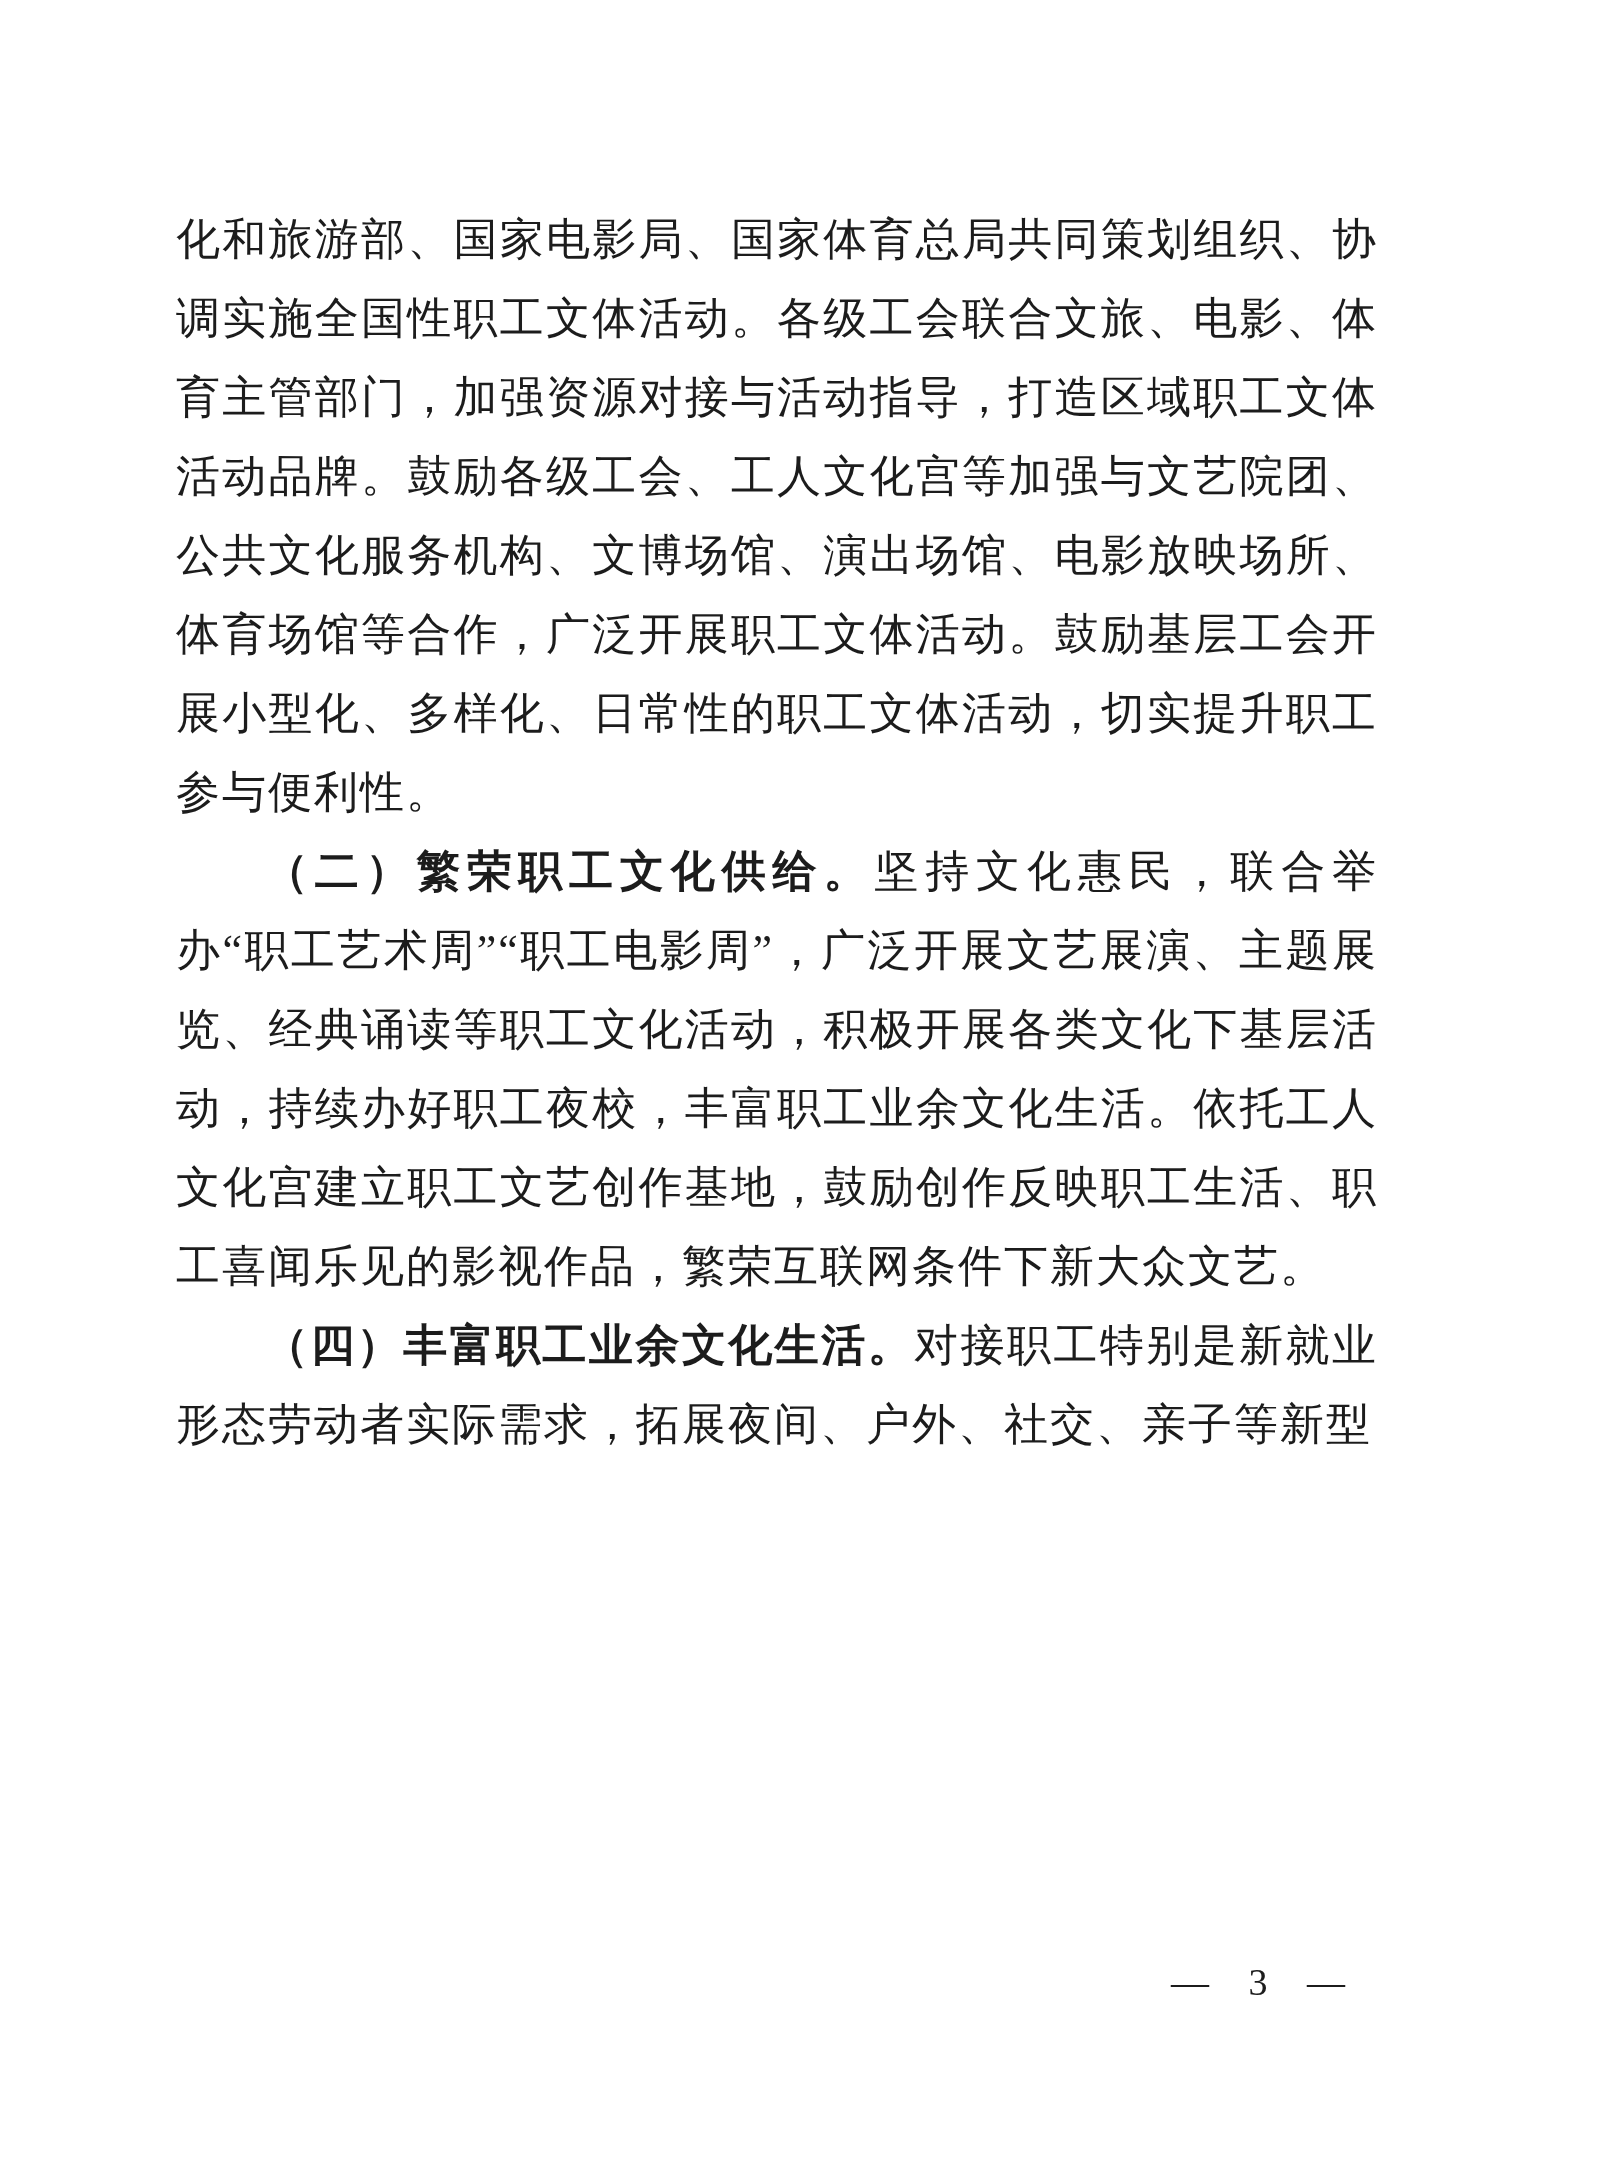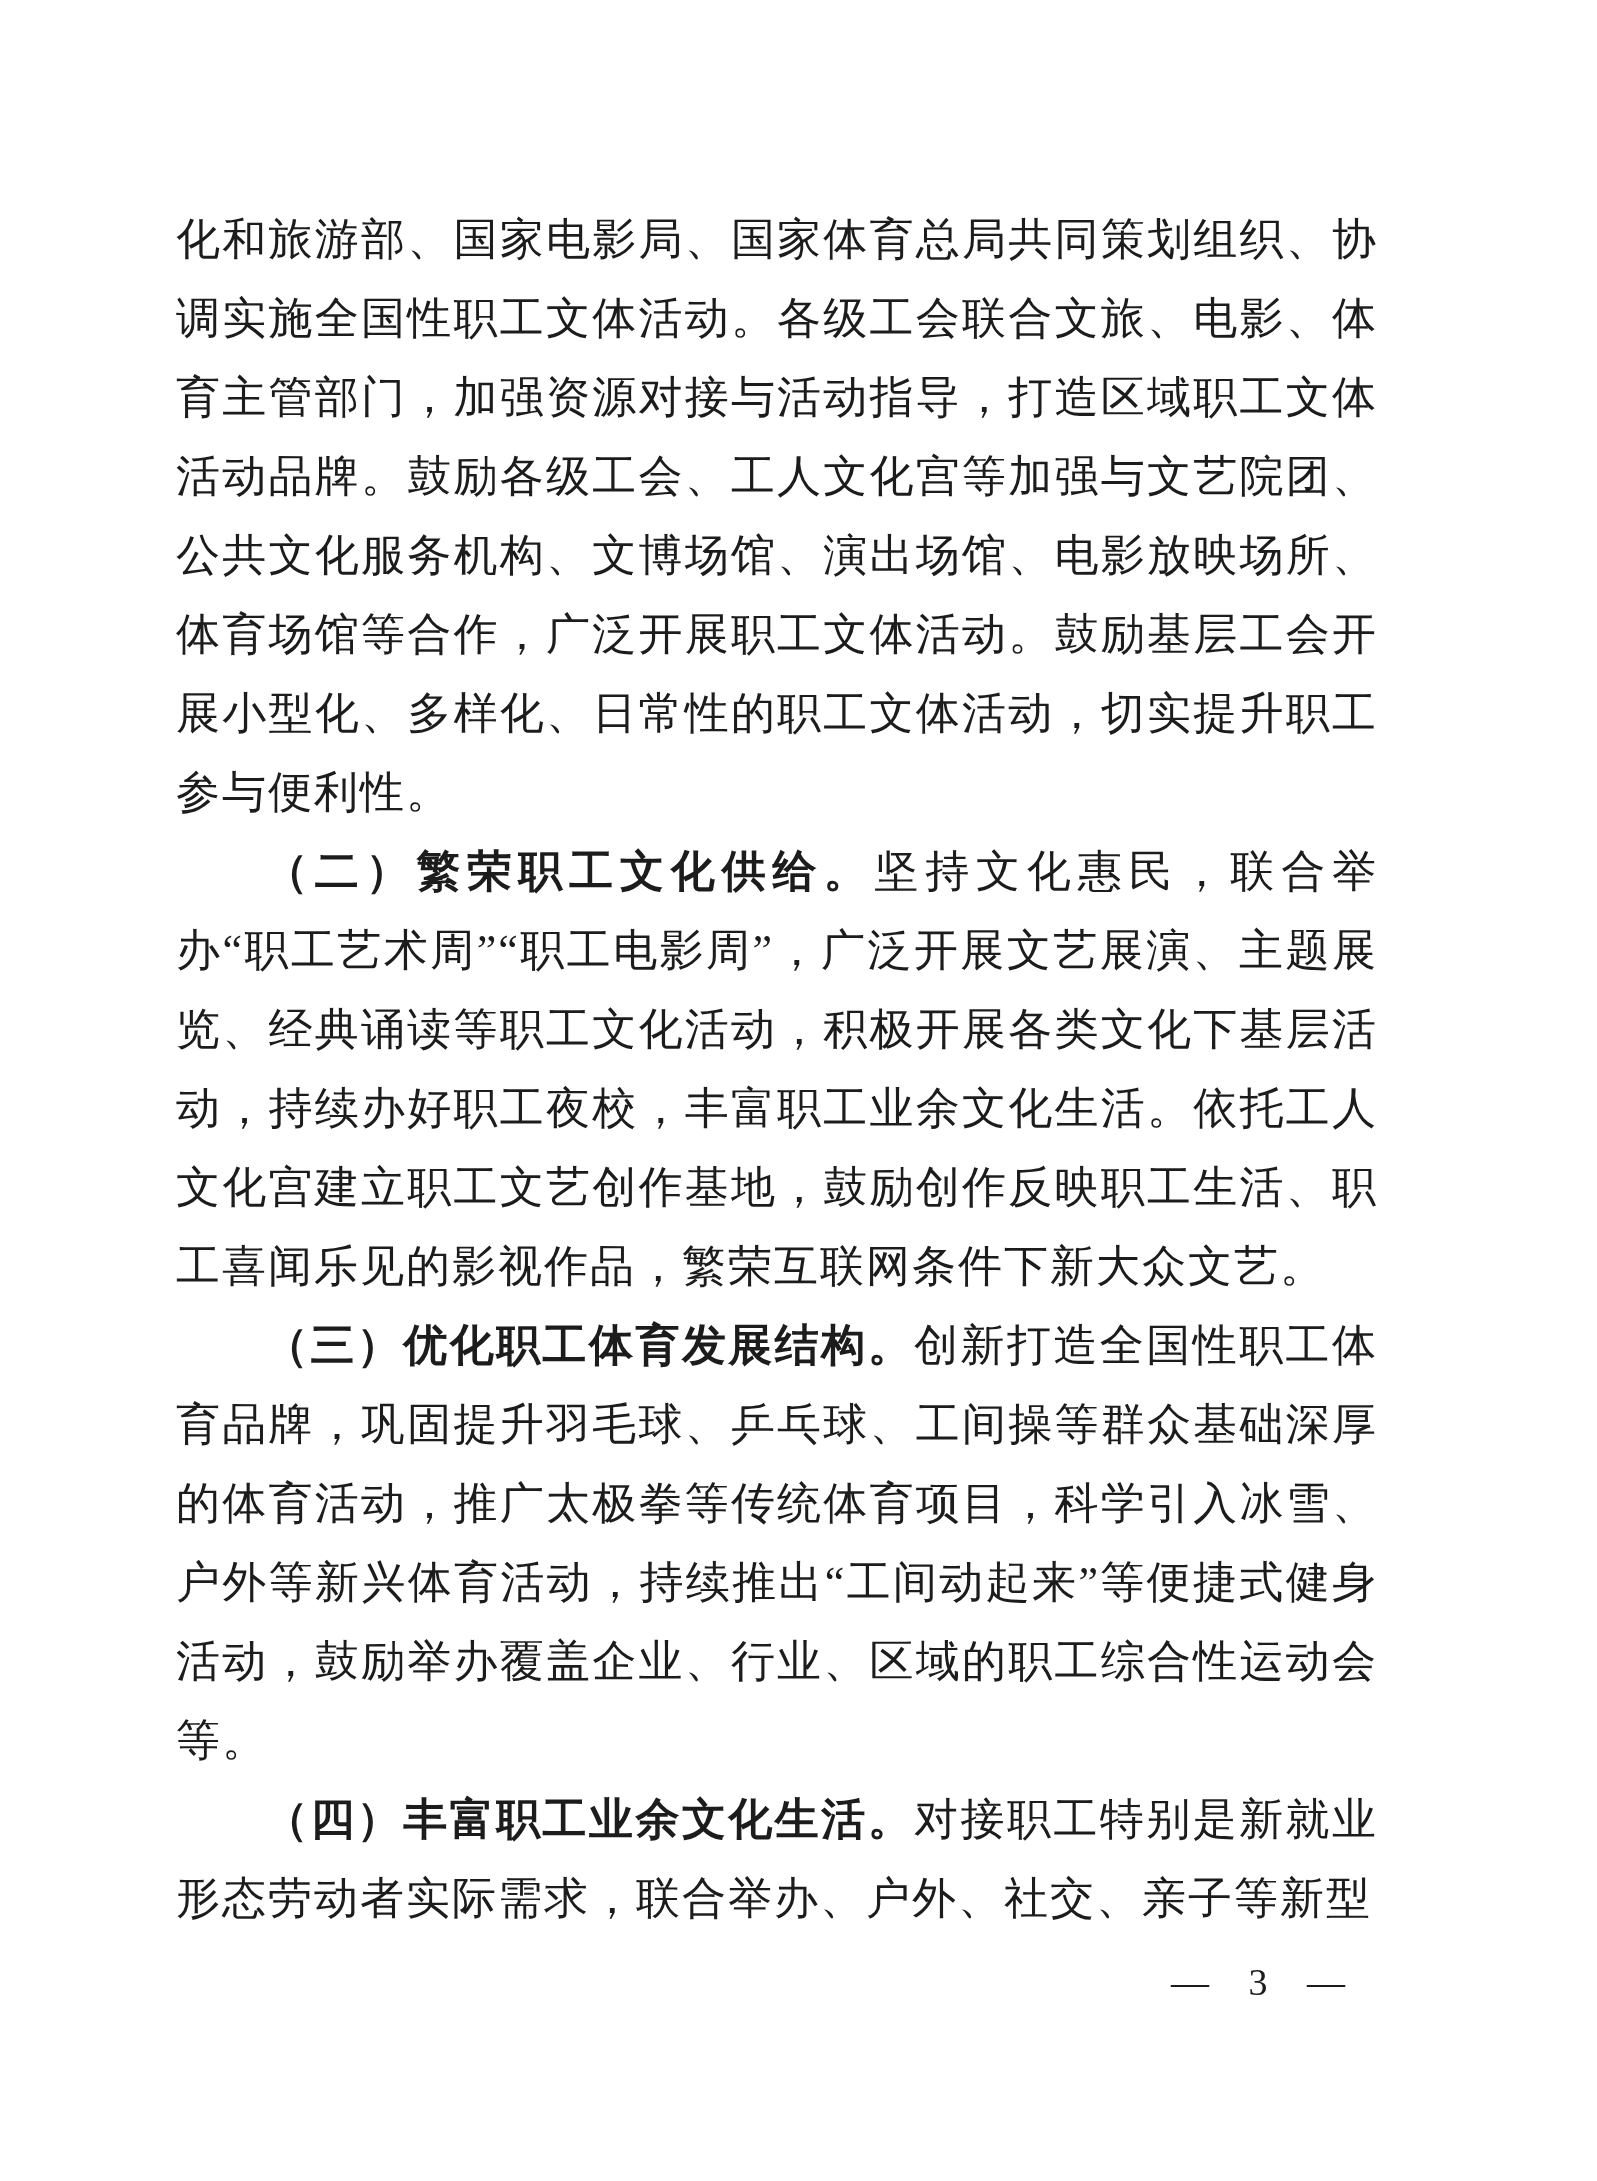--- a/index.html
+++ b/index.html
@@ -54,17 +54,16 @@
     white-space: nowrap;
   }
 </style>
 </head>
 <body>
 
 <div class="page">
   <div class="text-block">
       <p class="para"><span class="seg">化和旅游部、国家电影局、国家体育总局共同策划组织、协调实施全国性职工文体活动。各级工会联合文旅、电影、体育主管部门，加强资源对接与活动指导，打造区域职工文体活动品牌。鼓励各级工会、工人文化宫等加强与文艺院团、公共文化服务机构、文博场馆、演出场馆、电影放映场所、体育场馆等合作，广泛开展职工文体活动。鼓励基层工会开展小型化、多样化、日常性的职工文体活动，切实提升职工参与便利性。</span></p>
       <p class="para indent"><span class="seg bold">（二）繁荣职工文化供给。</span><span class="seg">坚持文化惠民，联合举办“职工艺术周”“职工电影周”，广泛开展文艺展演、主题展览、经典诵读等职工文化活动，积极开展各类文化下基层活动，持续办好职工夜校，丰富职工业余文化生活。依托工人文化宫建立职工文艺创作基地，鼓励创作反映职工生活、职工喜闻乐见的影视作品，繁荣互联网条件下新大众文艺。</span></p>
-      <p class="para indent"><span class="seg bold">（三）优化职工体育发展结构。</span><span class="seg">创新打造全国性职工体育品牌，巩固提升羽毛球、乒乓球、工间操等群众基础深厚的体育活动，推广太极拳等传统体育项目，科学引入冰雪、户外等新兴体育活动，持续推出“工间动起来”等便捷式健身活动，鼓励举办覆盖企业、行业、区域的职工综合性运动会等。</span></p>
-      <p class="para indent"><span class="seg bold">（四）丰富职工业余文化生活。</span><span class="seg">对接职工特别是新就业形态劳动者实际需求，联合举办、户外、社交、亲子等新型</span></p>
+      <p class="para indent"><span class="seg bold">（四）丰富职工业余文化生活。</span><span class="seg">对接职工特别是新就业形态劳动者实际需求，拓展夜间、户外、社交、亲子等新型</span></p>
     </div>
   <div class="page-number">— 3 —</div>
 </div>
 
 </body></html>

